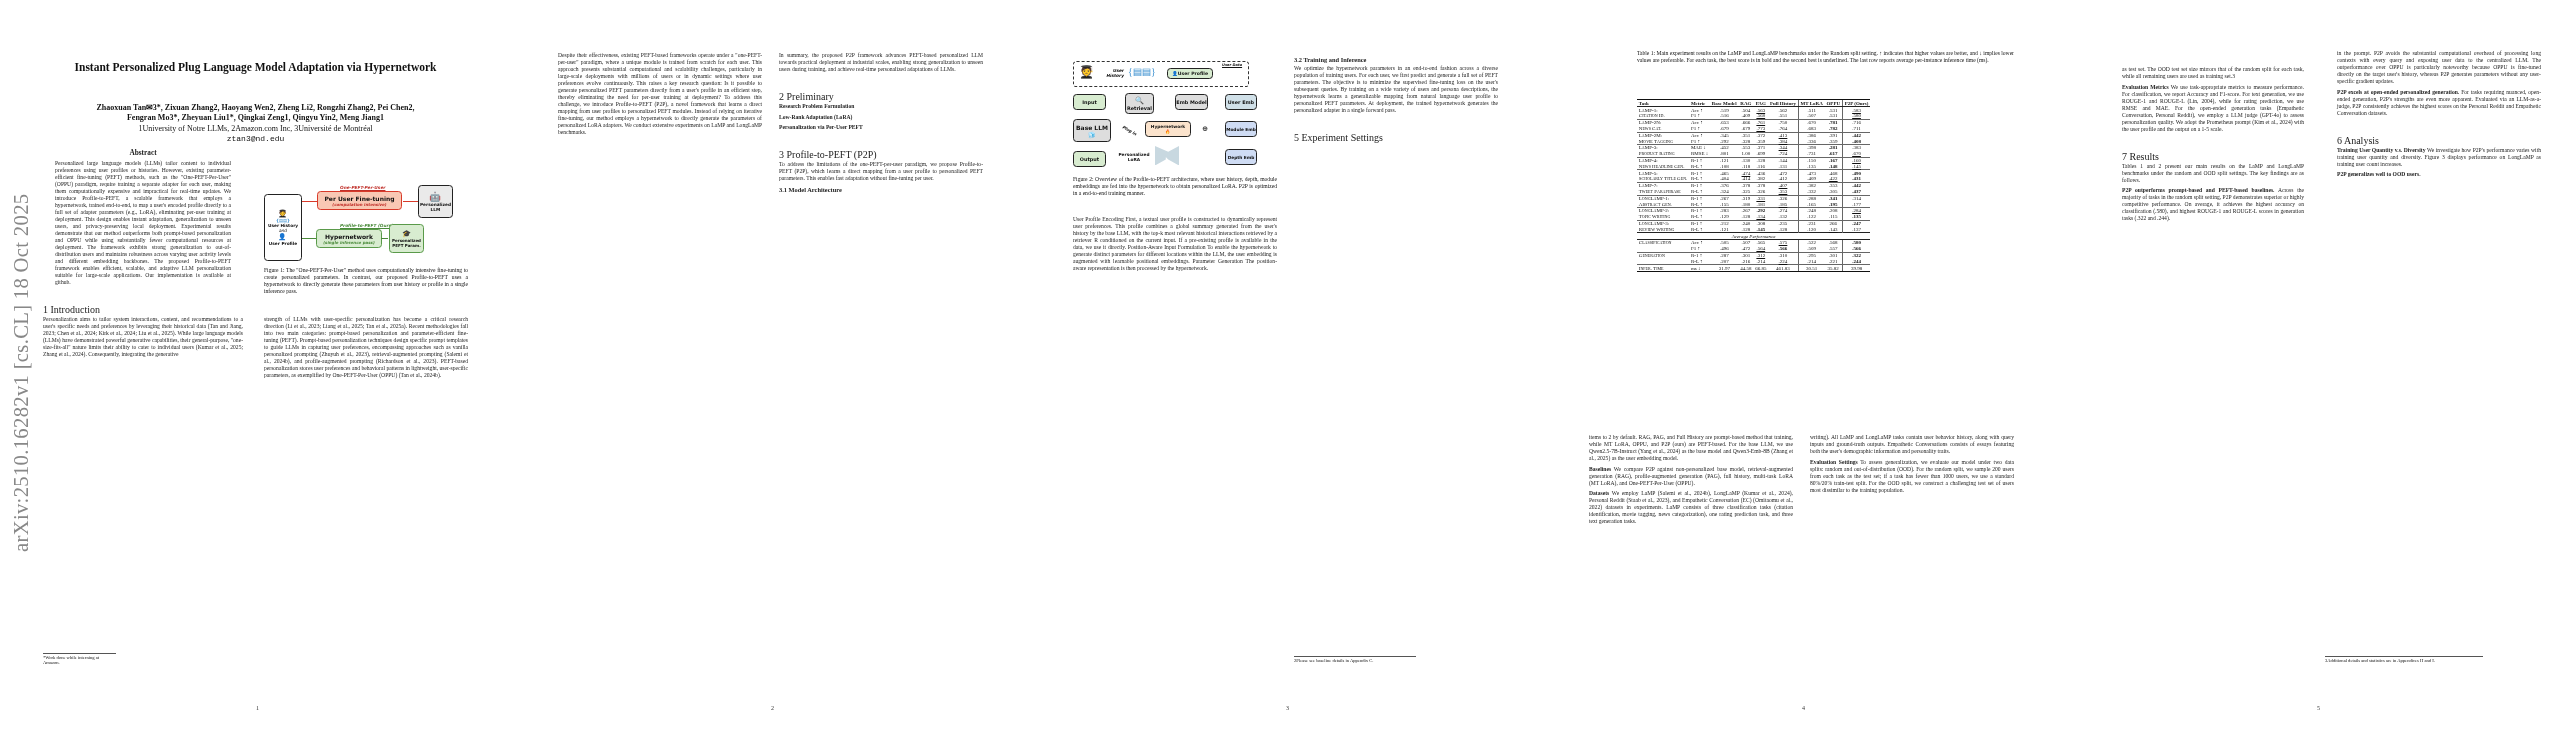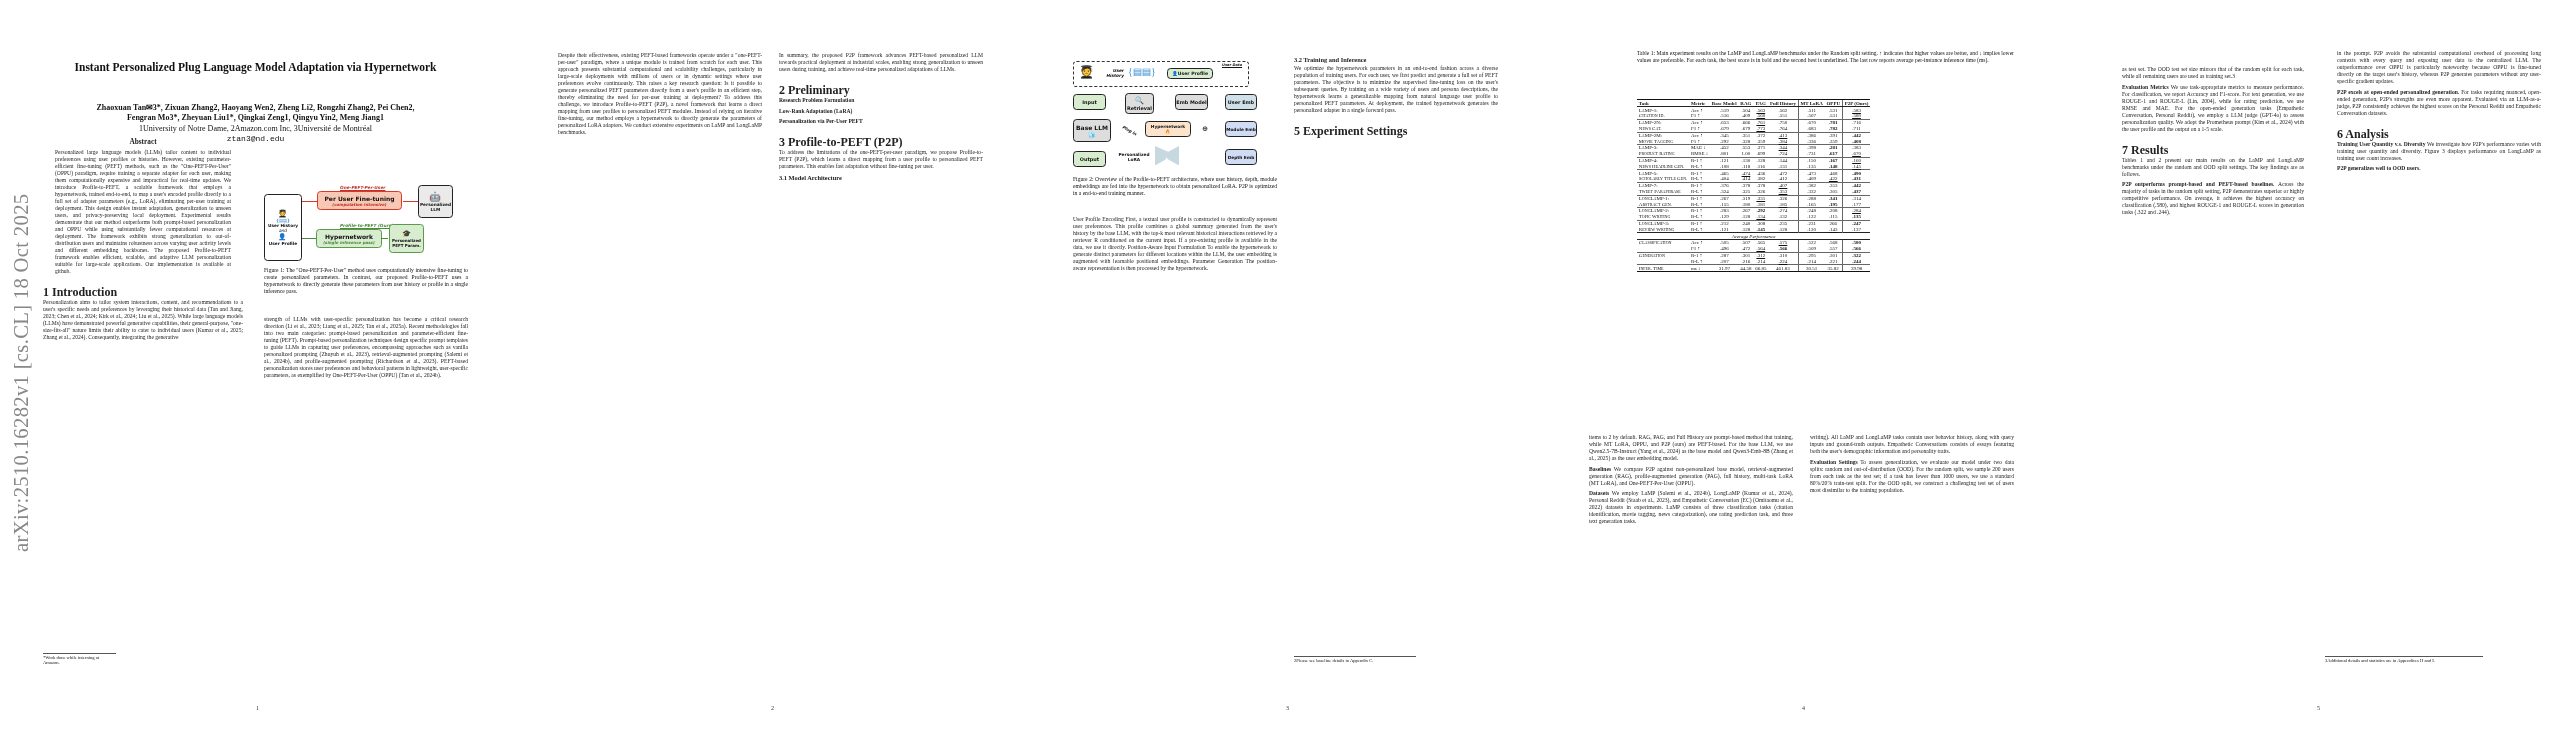--- a/index.html
+++ b/index.html
@@ -6,21 +6,21 @@
   html, body { width: 2576px; height: 729px; background: #ffffff; overflow: hidden; }
   body { font-family: "Liberation Serif", "DejaVu Serif", serif; color: #111; position: relative; }
   .page { position: absolute; top: 0; height: 729px; width: 515px; background: #fff; }
   .watermark { position: absolute; left: 6px; top: 200px; width: 24px; height: 352px; }
   .watermark span { display: block; transform: rotate(-90deg); transform-origin: left top; position: absolute; left: 3.6px; top: 352px; white-space: nowrap; font-size: 20.7px; color: #888; letter-spacing: 0.3px; }
   .title { position: absolute; top: 61px; left: 43px; width: 425px; text-align: center; font-weight: bold; font-size: 11.5px; }
   .authors { position: absolute; top: 103px; left: 43px; width: 425px; text-align: center; font-size: 8px; line-height: 10.3px; }
   .mono { font-family: "Liberation Mono", "DejaVu Sans Mono", monospace; }
   .col { position: absolute; font-size: 5.6px; line-height: 7px; text-align: justify; color: #222; }
   .col p { margin-bottom: 3.6px; }
-  .h1 { font-weight: bold; font-size: 12px; margin: 14px 0 3px; }
+  .h1 { font-weight: normal; font-size: 10px; margin: 20px 0 3px; }
   .h2 { font-weight: bold; font-size: 6.4px; margin: 3.6px 0 2.4px; }
   .abs-title { text-align: center; font-weight: bold; font-size: 7.3px; margin-bottom: 3.6px; }
   .run { font-weight: bold; }
   .pagenum { position: absolute; bottom: 18px; width: 100%; text-align: center; font-size: 6px; color: #333; }
   .footnote { position: absolute; font-size: 4.6px; border-top: 0.3px solid #555; padding-top: 1.2px; width: 73px; }
   .fig { position: absolute; border: 0; }
   .box { position: absolute; border: 0.9px solid #222; border-radius: 3.6px; font-family: "DejaVu Sans", sans-serif; font-size: 4.9px; font-weight: bold; display: flex; align-items: center; justify-content: center; text-align: center; }
   .caption { position: absolute; font-size: 5.6px; line-height: 7px; text-align: justify; }
   table.results { border-collapse: collapse; font-size: 5px; line-height: 5.2px; }
   table.results th { font-weight: bold; padding: 0.6px 1.8px; border-bottom: 0.9px solid #222; }
@@ -37,25 +37,25 @@
 <body>
 
 <div class="page" style="left:0;">
   <div class="watermark">
       <span>arXiv:2510.16282v1  [cs.CL]  18 Oct 2025</span>
     </div>
   <div class="title" style="left:43px;">Instant Personalized Plug Language Model Adaptation via Hypernetwork</div>
   <div class="authors" style="left:43px;">
     <div style="font-weight:bold;">Zhaoxuan Tan✉3*, Zixuan Zhang2, Haoyang Wen2, Zheng Li2, Rongzhi Zhang2, Pei Chen2,</div>
     <div style="font-weight:bold;">Fengran Mo3*, Zheyuan Liu1*, Qingkai Zeng1, Qingyu Yin2, Meng Jiang1</div>
-    <div>1University of Notre Dame,   2Amazon.com Inc,   3Université de Montréal</div>
+    <div>1University of Notre LLMs,   2Amazon.com Inc,   3Université de Montréal</div>
     <div class="mono">ztan3@nd.edu</div>
   </div>
 
-  <div class="col" style="left:43px; top:138px; width:200px;">
+  <div class="col" style="left:43px; top:149px; width:200px;">
     <div class="abs-title">Abstract</div>
     <p style="padding:0 12px;">Personalized large language models (LLMs) tailor content to individual preferences using user profiles or histories. However, existing parameter-efficient fine-tuning (PEFT) methods, such as the "One-PEFT-Per-User" (OPPU) paradigm, require training a separate adapter for each user, making them computationally expensive and impractical for real-time updates. We introduce Profile-to-PEFT, a scalable framework that employs a hypernetwork, trained end-to-end, to map a user's encoded profile directly to a full set of adapter parameters (e.g., LoRA), eliminating per-user training at deployment. This design enables instant adaptation, generalization to unseen users, and privacy-preserving local deployment. Experimental results demonstrate that our method outperforms both prompt-based personalization and OPPU while using substantially fewer computational resources at deployment. The framework exhibits strong generalization to out-of-distribution users and maintains robustness across varying user activity levels and different embedding backbones. The proposed Profile-to-PEFT framework enables efficient, scalable, and adaptive LLM personalization suitable for large-scale applications. Our implementation is available at github.</p>
     <div class="h1">1   Introduction</div>
     <p>Personalization aims to tailor system interactions, content, and recommendations to a user's specific needs and preferences by leveraging their historical data (Tan and Jiang, 2023; Chen et al., 2024; Kirk et al., 2024; Liu et al., 2025). While large language models (LLMs) have demonstrated powerful generative capabilities, their general-purpose, "one-size-fits-all" nature limits their ability to cater to individual users (Kumar et al., 2025; Zhang et al., 2024). Consequently, integrating the generative</p>
   </div>
   <div class="footnote" style="left:43px; top:653px;">*Work done while interning at Amazon.</div>
 
   <div class="fig" style="left:264px; top:185px; width:200px; height:79px;">
     <div class="box" style="left:0; top:9px; width:38px; height:67px; flex-direction:column; font-size:4.3px;">
       <span style="font-size:7.3px;">🧑‍🎓</span>

